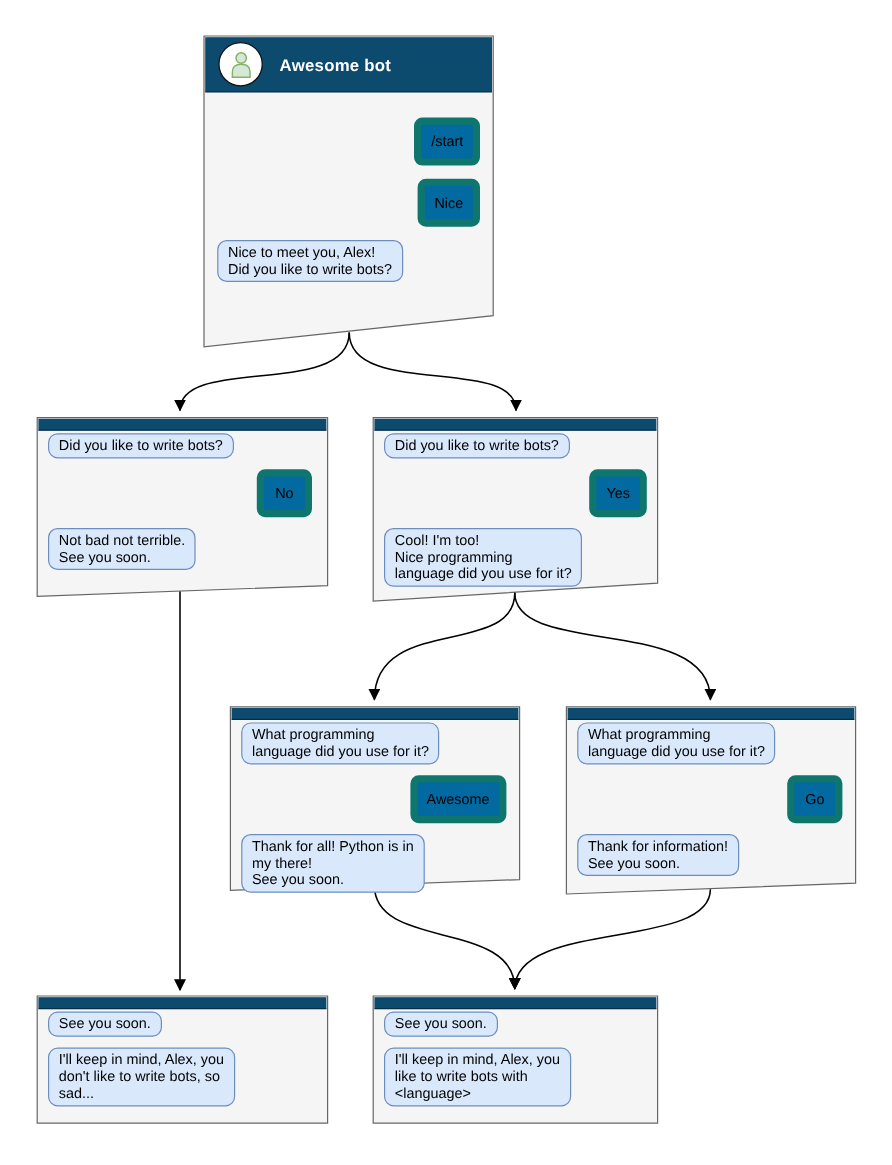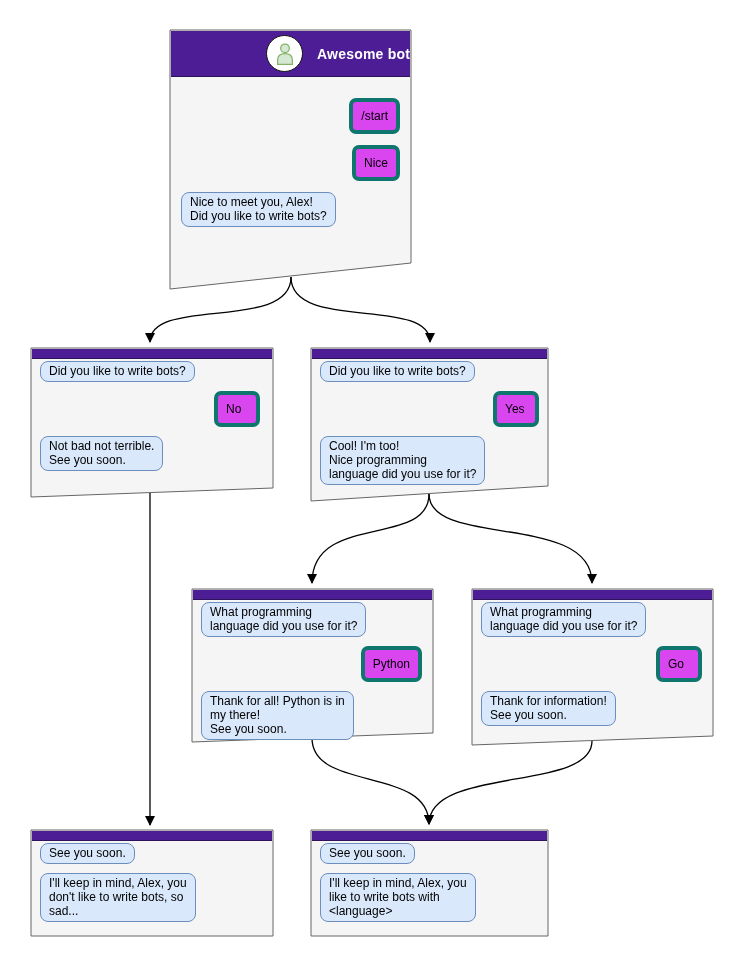--- a/index.html
+++ b/index.html
@@ -4,37 +4,37 @@
 <style>
   html,body{margin:0;padding:0;background:#ffffff;}
   #stage{
     position:relative;width:743px;height:971px;background:#ffffff;
     font-family:"Liberation Sans",sans-serif;color:#000;overflow:hidden;
   }
   #edges{position:absolute;left:0;top:0;}
   .win-shape{fill:#f5f5f5;stroke:#666666;stroke-width:1;}
   .edge{fill:none;stroke:#000000;stroke-width:1.3;}
   .win{position:absolute;box-sizing:border-box;}
-  .titlebar{background:#4c1d95;box-sizing:border-box;border-bottom:1px solid rgba(0,0,0,0.38);justify-content:flex-end;}
+  .titlebar{background:#0c4a6e;box-sizing:border-box;border-bottom:1px solid rgba(0,0,0,0.38);}
   .titlebar.thin{height:10px;}
   .titlebar.main{height:46px;display:flex;align-items:center;gap:14px;padding-left:11px;}
   .avatar{width:37px;height:37px;border-radius:50%;background:#ffffff;border:1.7px solid #111111;
     box-sizing:border-box;display:flex;align-items:center;justify-content:center;flex:0 0 auto;}
   .bot-title{color:#ffffff;font-weight:bold;font-size:14px;letter-spacing:.2px;}
   .body{display:flex;flex-direction:column;align-items:stretch;box-sizing:border-box;
     padding:2px 12px 0 8px;}
   .body.roomy{padding:10px 10px 0 10px;}
   .bubble{white-space:pre-line;font-size:12px;line-height:14px;margin-top:9px;
     box-sizing:border-box;max-width:175px;}
   .body.roomy .bubble{margin-top:11px;}
   .bubble:first-child{margin-top:0;}
   .bubble.bot{background:#dae8fc;border:1px solid #6c8ebf;border-radius:8px;
     padding:2px 8px 3px;align-self:flex-start;}
-  .bubble.user{background:#d946ef;border:4px solid #0f766e;border-radius:7px;
-    padding:7px 8px;align-self:flex-end;min-width:46px;}
+  .bubble.user{background:#0369a1;border:6px solid #0f766e;border-radius:7px;
+    padding:7px 8px;align-self:flex-end;min-width:46px;text-align:center;}
 </style>
 </head>
 <body>
 
 <div id="stage">
 
   <svg id="edges" width="743" height="971" viewBox="0 0 743 971">
     <defs>
       <marker id="arr" viewBox="0 0 10 10" refX="9" refY="5" markerWidth="10" markerHeight="10" markerUnits="userSpaceOnUse" orient="auto">
         <path d="M0,0 L10,5 L0,10 Z" fill="#000000"></path>
@@ -95,21 +95,21 @@
 Nice programming
 language did you use for it?</div>
     </div>
   </div>
 
   <div class="win" style="left:193px;top:590px;width:239px;">
     <div class="titlebar thin"></div>
     <div class="body" style="padding-right:10px;">
       <div class="bubble bot">What programming
 language did you use for it?</div>
-      <div class="bubble user">Python</div>
+      <div class="bubble user">Awesome</div>
       <div class="bubble bot">Thank for all! Python is in
 my there!
 See you soon.</div>
     </div>
   </div>
 
   <div class="win" style="left:473px;top:590px;width:239px;">
     <div class="titlebar thin"></div>
     <div class="body" style="padding-right:10px;">
       <div class="bubble bot">What programming

